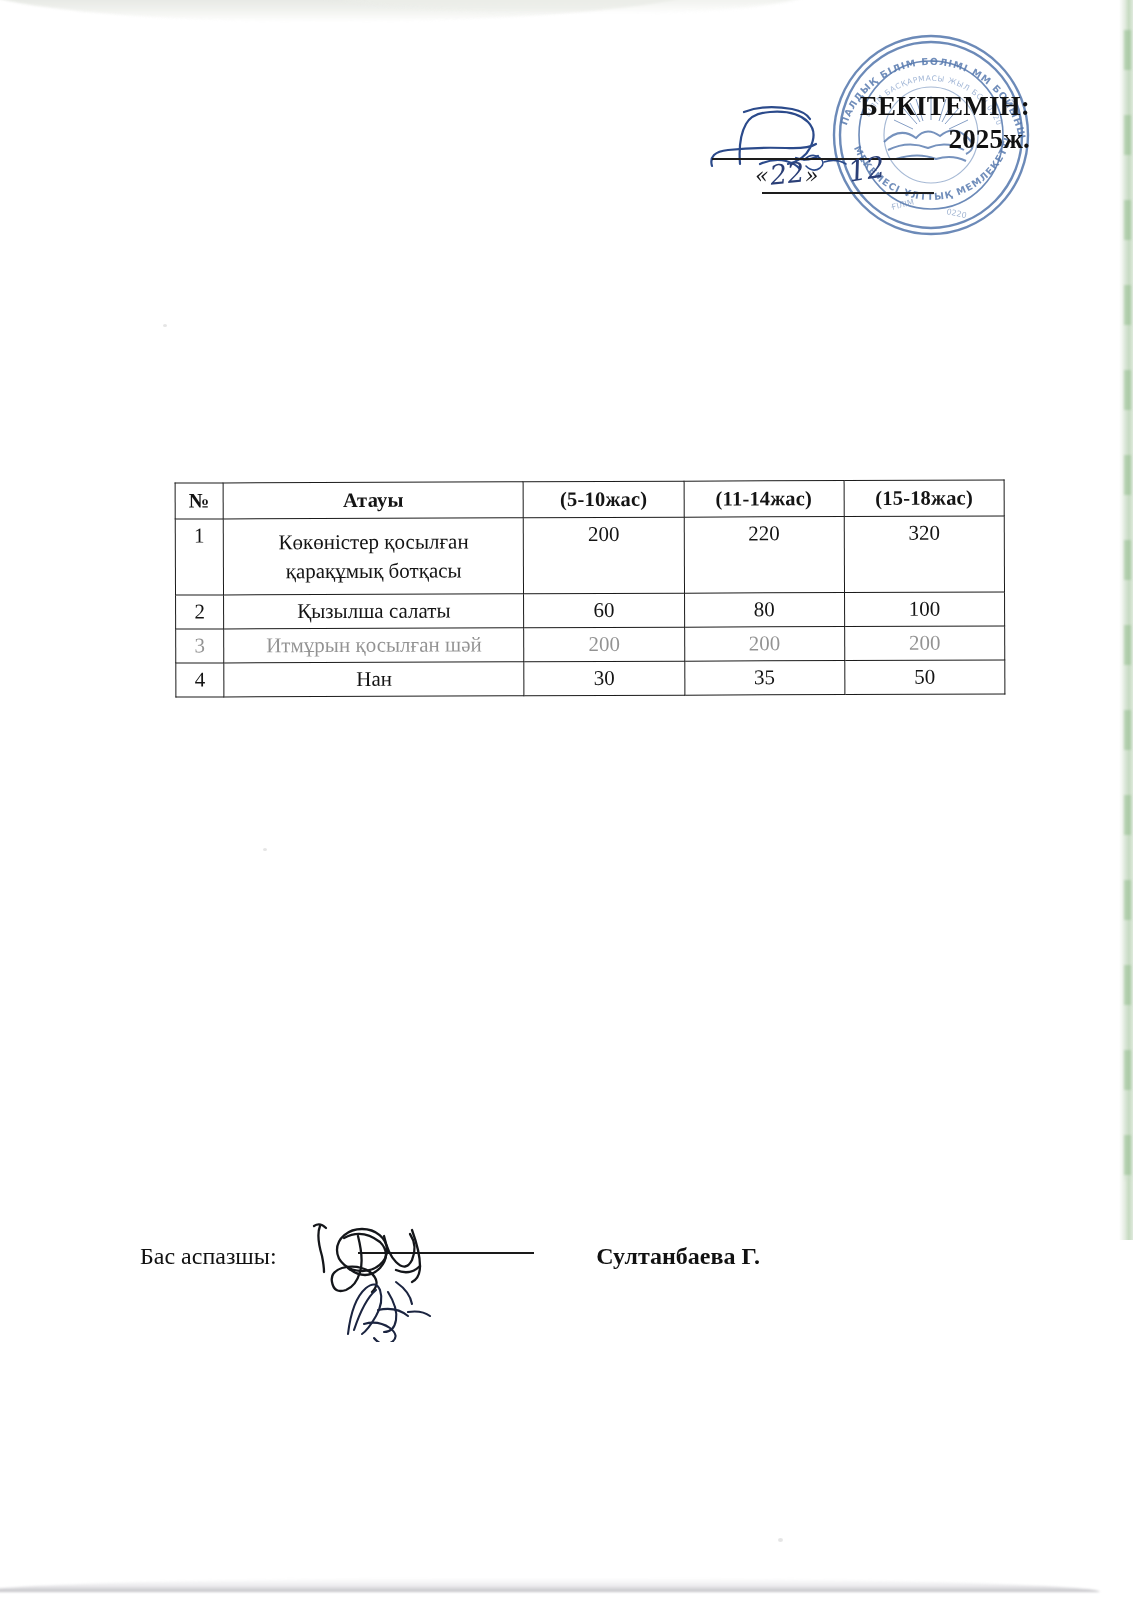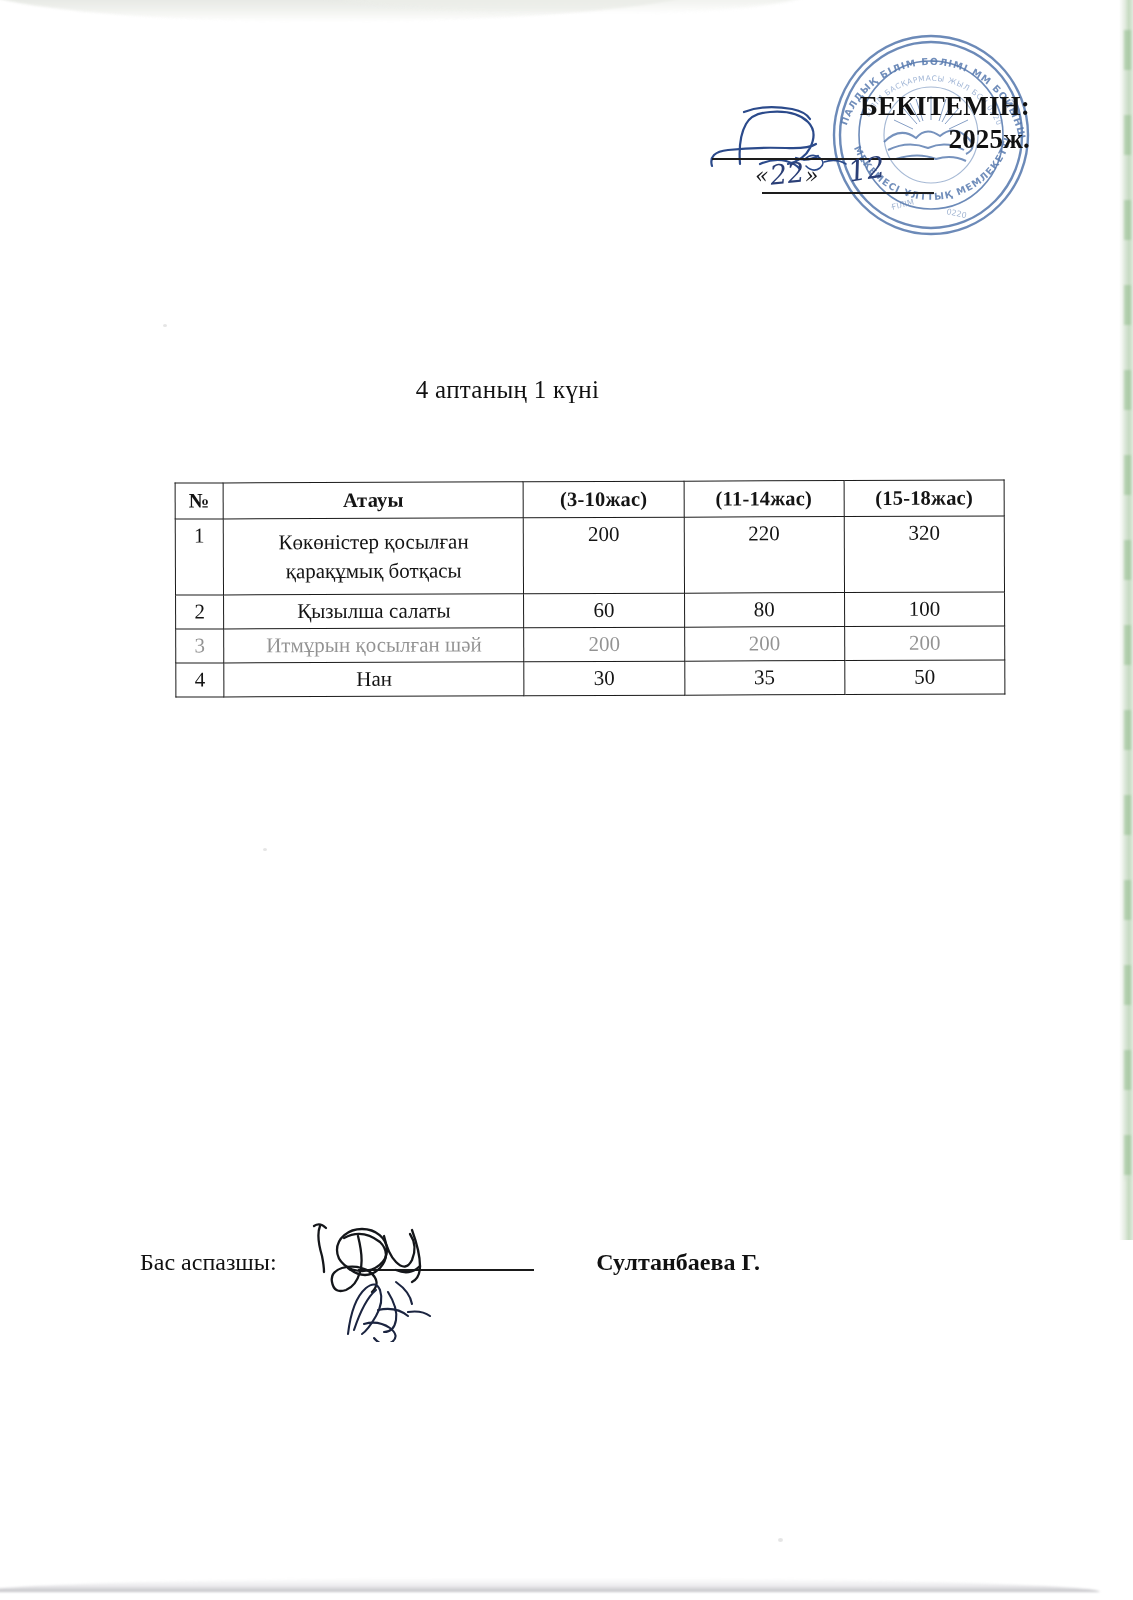--- a/index.html
+++ b/index.html
@@ -225,21 +225,21 @@
     left: 140px;
     top: 1233px;
     width: 620px;
     font-size: 24px;
     z-index: 3;
   }
   .sig-row {
     position: relative;
     height: 46px;
     display: flex;
-    align-items: flex-end;
+    align-items: center;
     gap: 46px;
   }
   .sig-label {
     width: 185px;
     white-space: nowrap;
     line-height: 34px;
   }
   .sig-line {
     width: 190px;
     margin: 0 16px 8px 0;
@@ -345,35 +345,34 @@
   </div>
 
   <div class="rule rule-top"></div>
   <div class="rule rule-date"></div>
 
   <span class="hand hand-q-open">«</span>
   <span class="hand hand-day">22</span>
   <span class="hand hand-q-close">»</span>
   <span class="hand hand-month">12</span>
 
-  <div class="doc-subtitle">4 аптаның 1 күні</div>
 
   <table class="menu-table">
     <colgroup>
       <col class="col-no">
         <col class="col-name">
         <col class="col-age">
         <col class="col-age">
         <col class="col-age">
     </colgroup>
     <thead>
       <tr>
         <th>№</th>
         <th>Атауы</th>
-        <th>(3-10жас)</th>
+        <th>(5-10жас)</th>
         <th>(11-14жас)</th>
         <th>(15-18жас)</th>
       </tr>
     </thead>
     <tbody>
       <tr class="row-tall">
         <td class="cell-no">1</td>
         <td class="cell-name">Көкөністер қосылған қарақұмық ботқасы</td>
         <td class="cell-val">200</td>
         <td class="cell-val">220</td>

